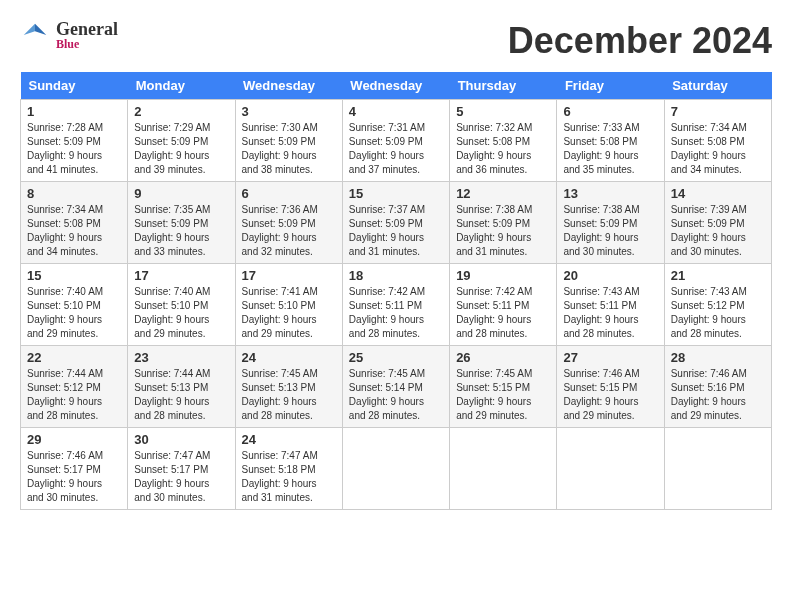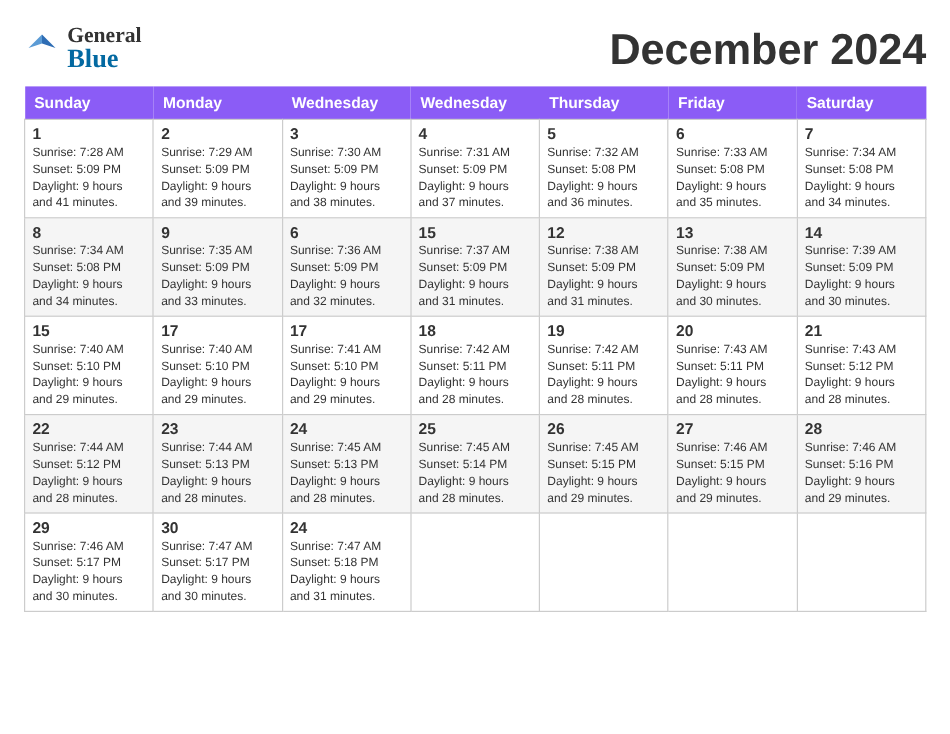--- a/index.html
+++ b/index.html
@@ -26,23 +26,23 @@
       display: flex;
       flex-direction: column;
       line-height: 1;
     }
     .logo-general {
       font-size: 18px;
       font-weight: bold;
       color: #333;
     }
     .logo-blue {
-      font-size: 22px;
-      font-weight: bold;
-      color: #0369a1;
+      font-size: 12px;
+      font-weight: bold;
+      color: #be185d;
     }
     .logo-icon {
       width: 30px;
       height: 30px;
     }
     .title-block {
       text-align: center;
     }
     .month-title {
       font-size: 36px;
@@ -52,21 +52,21 @@
     .location {
       font-size: 16px;
       color: #555;
     }
     .calendar-table {
       width: 100%;
       border-collapse: collapse;
       font-size: 11px;
     }
     .calendar-table th {
-      background: #8b5cf6;
+      background: #3b82f6;
       color: #fff;
       padding: 6px 8px;
       text-align: left;
       font-size: 13px;
       font-weight: bold;
     }
     .calendar-table td {
       border: 1px solid #ccc;
       padding: 4px 6px;
       vertical-align: top;

